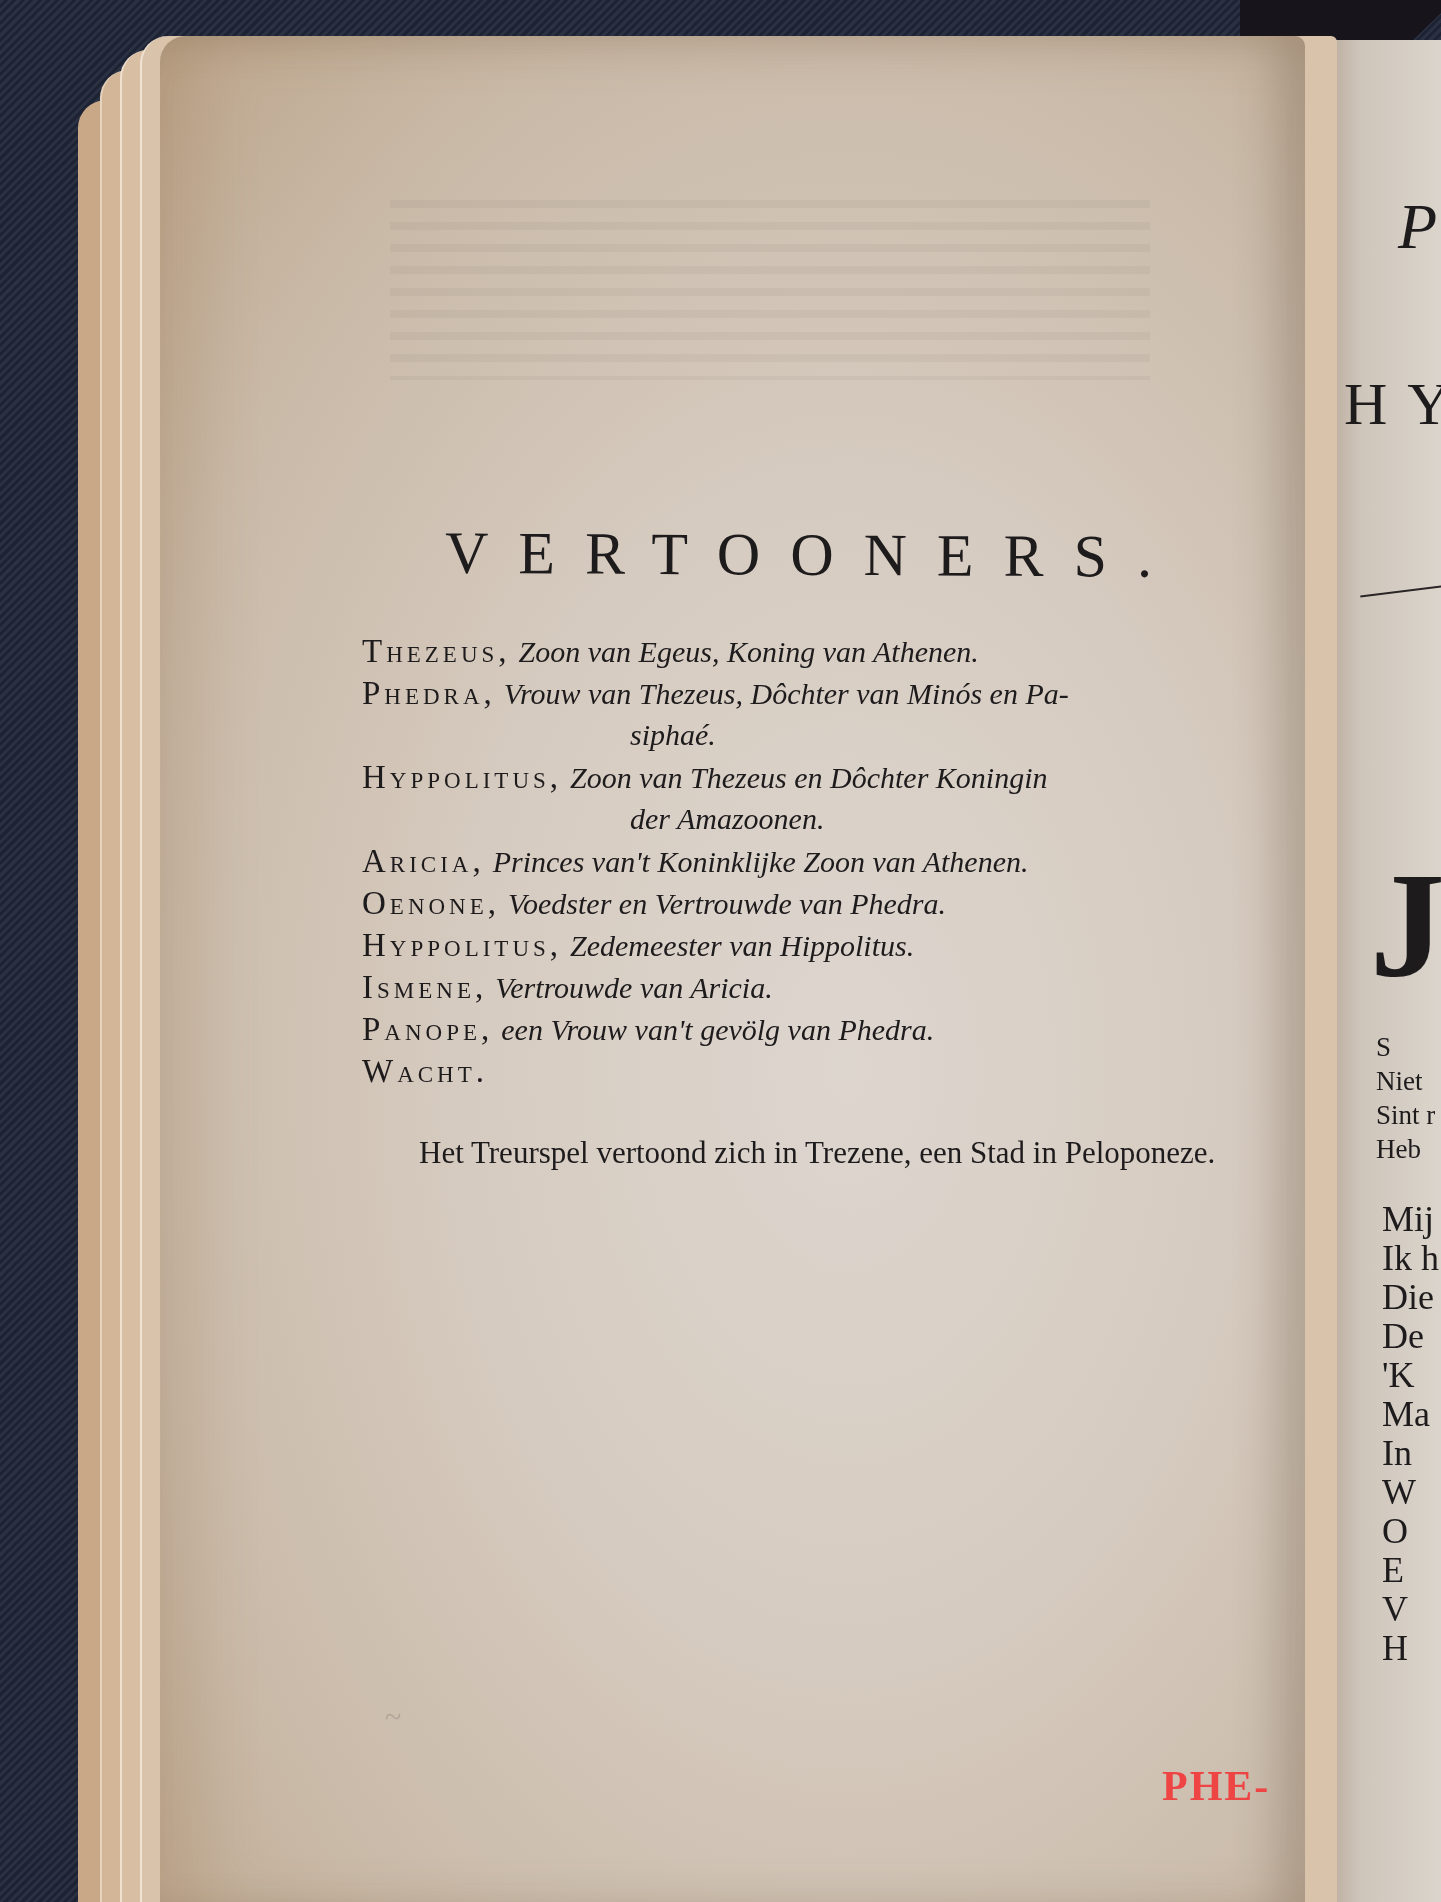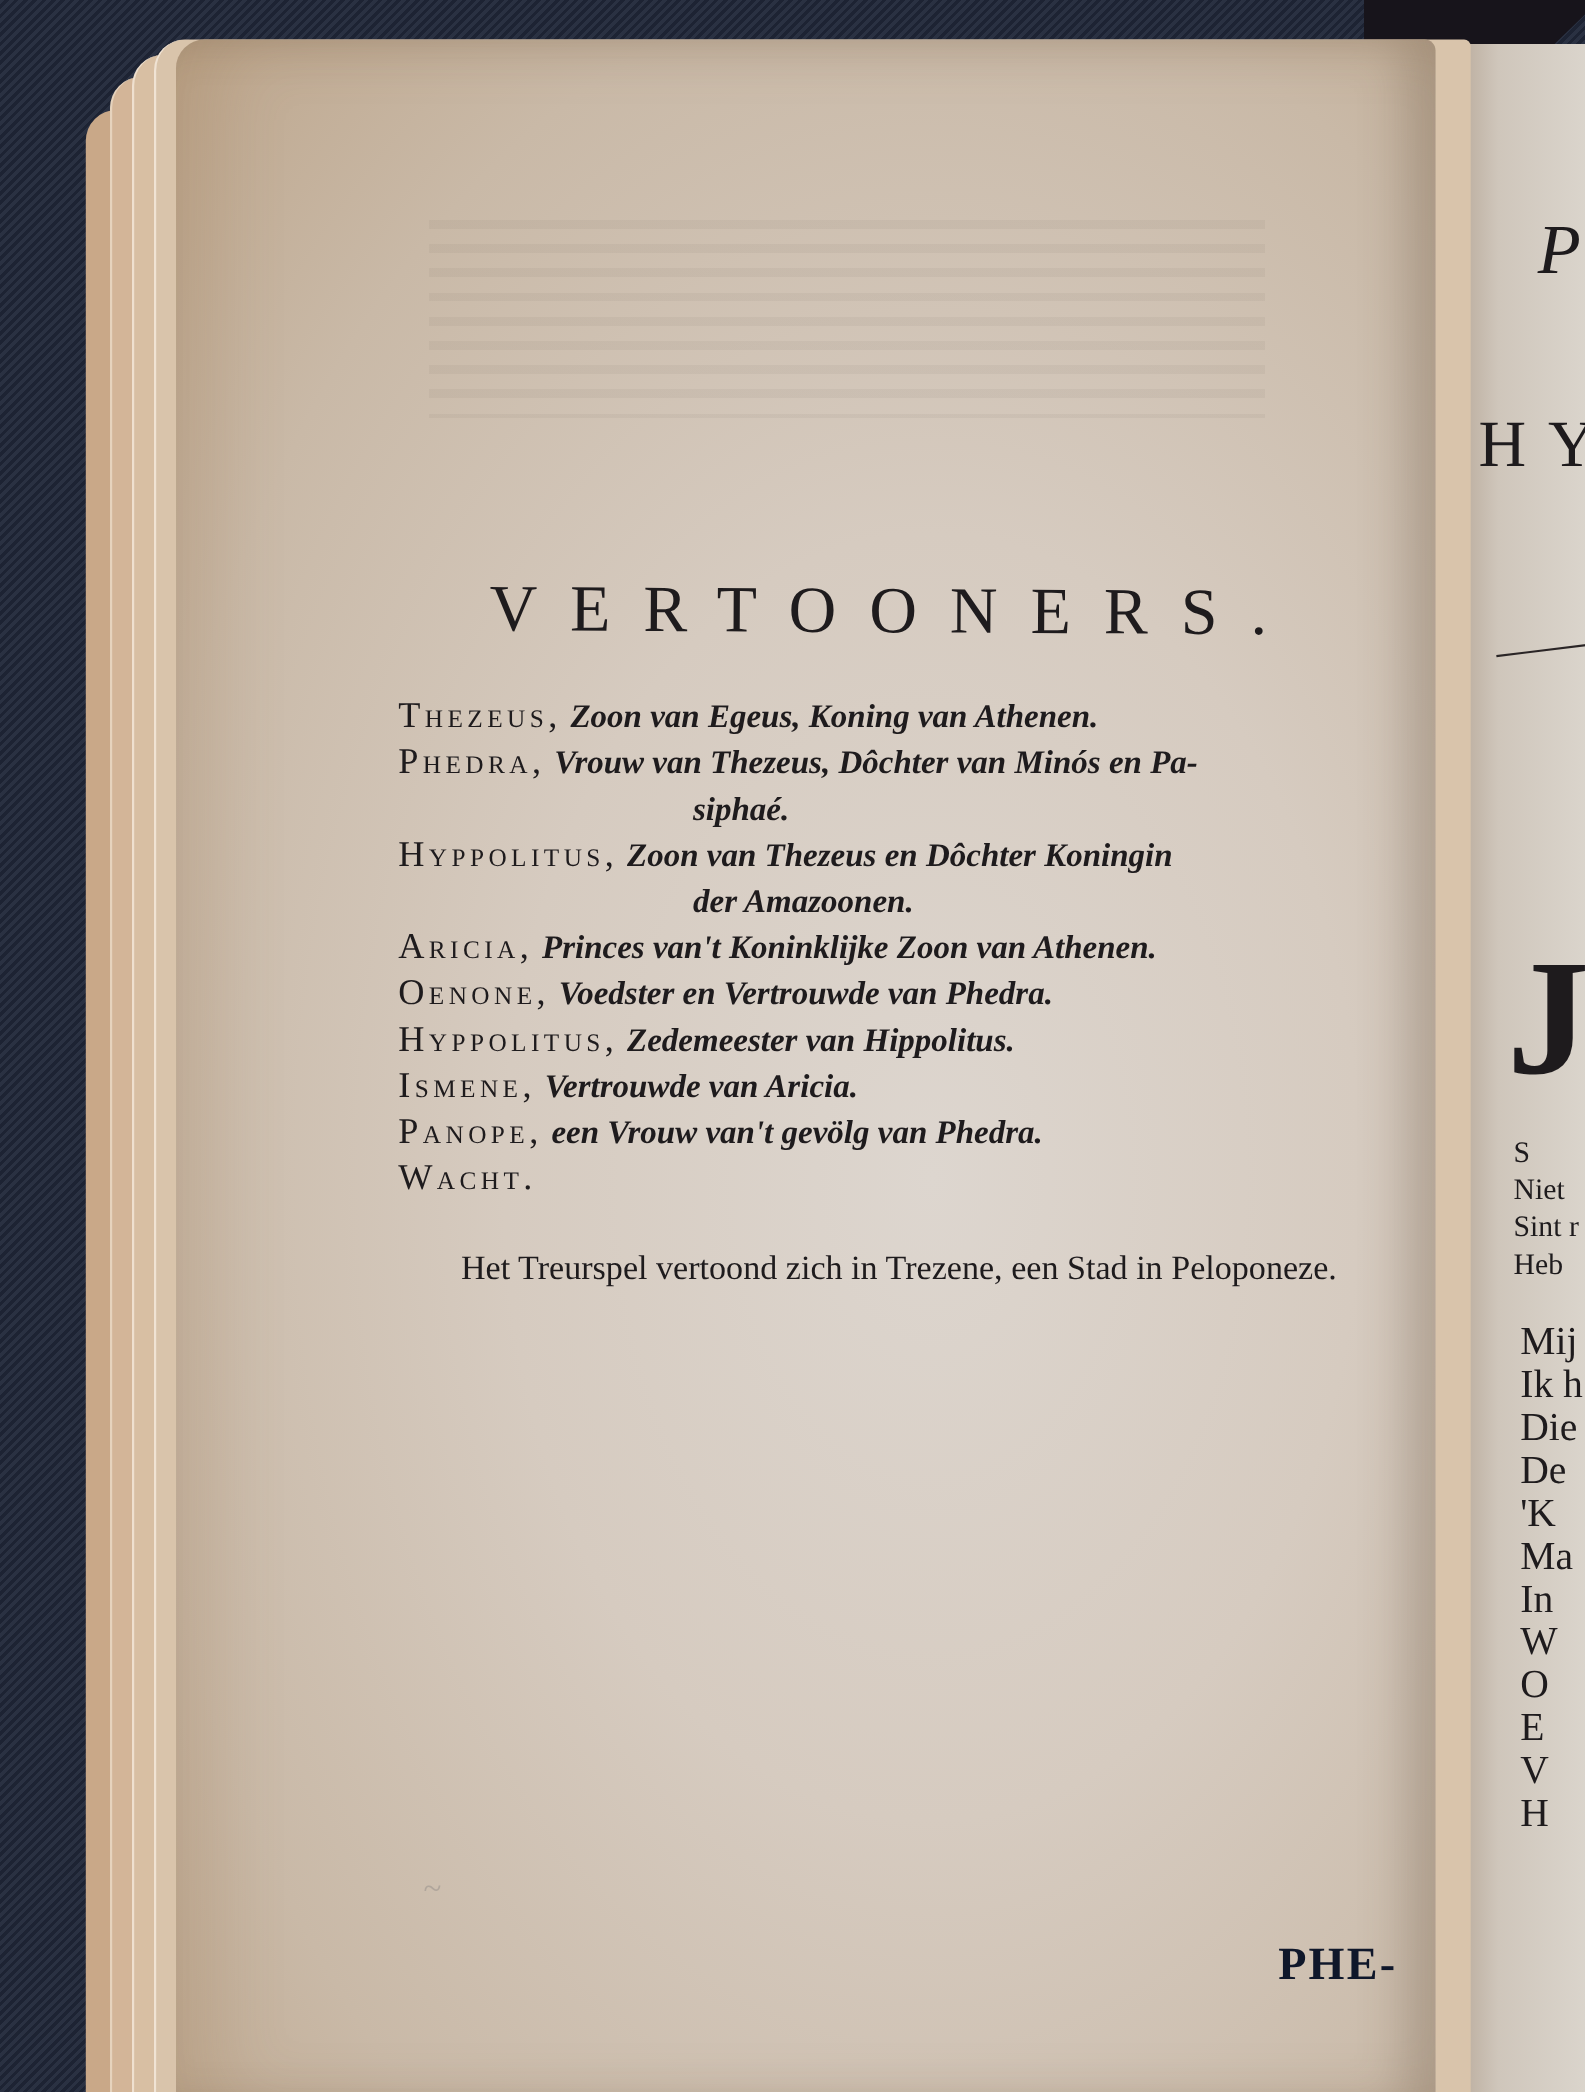--- a/index.html
+++ b/index.html
@@ -40,30 +40,30 @@
   .ink { color:#1e1b1d; }
   .title {
     position:absolute; left:445px; top:520px; width:820px;
     font-family:"Liberation Serif", serif; font-size:60px; letter-spacing:30px;
     line-height:70px; white-space:nowrap; transform:rotate(0.3deg);
   }
   .cast { position:absolute; left:362px; top:630px; width:960px; font-family:"Liberation Serif", serif; }
   .row { position:relative; height:42px; line-height:42px; white-space:nowrap; font-size:31px; }
   .row.cont { padding-left:260px; }
   .name { font-variant: small-caps; letter-spacing:4px; font-size:33px; }
-  .role { font-style:italic; font-size:30px; margin-left:8px;font-weight:bold; }
+  .role { font-style:italic; font-size:30px; margin-left:8px; }
   .stage {
     position:absolute; left:374px; top:1130px; width:960px;
     font-family:"Liberation Serif", serif; font-size:31px; line-height:46px;
     text-indent:45px;
   }
   .catchword {
     position:absolute; left:1162px; top:1762px;
     font-family:"Liberation Serif", serif; font-size:42px; font-weight:bold; letter-spacing:2px;
-    color:#0f172a;
+    color:#ef4444;
   }
   .faint-mark {
     position:absolute; left:385px; top:1700px; font-family:"Liberation Serif", serif;
     font-size:30px; color:rgba(90,90,100,0.25); letter-spacing:4px;
   }
   .rp { position:absolute; font-family:"Liberation Serif", serif; color:#1e1b1d; }
   .rp-p { left:1398px; top:190px; font-size:64px; font-style:italic; }
   .rp-h { left:1344px; top:370px; font-size:60px; letter-spacing:20px; }
   .rp-rule { position:absolute; left:1360px; top:590px; width:90px; height:2px; background:#2a2526; transform:rotate(-7deg); }
   .rp-dropcap { left:1370px; top:850px; font-size:150px; line-height:150px; font-weight:bold; }

